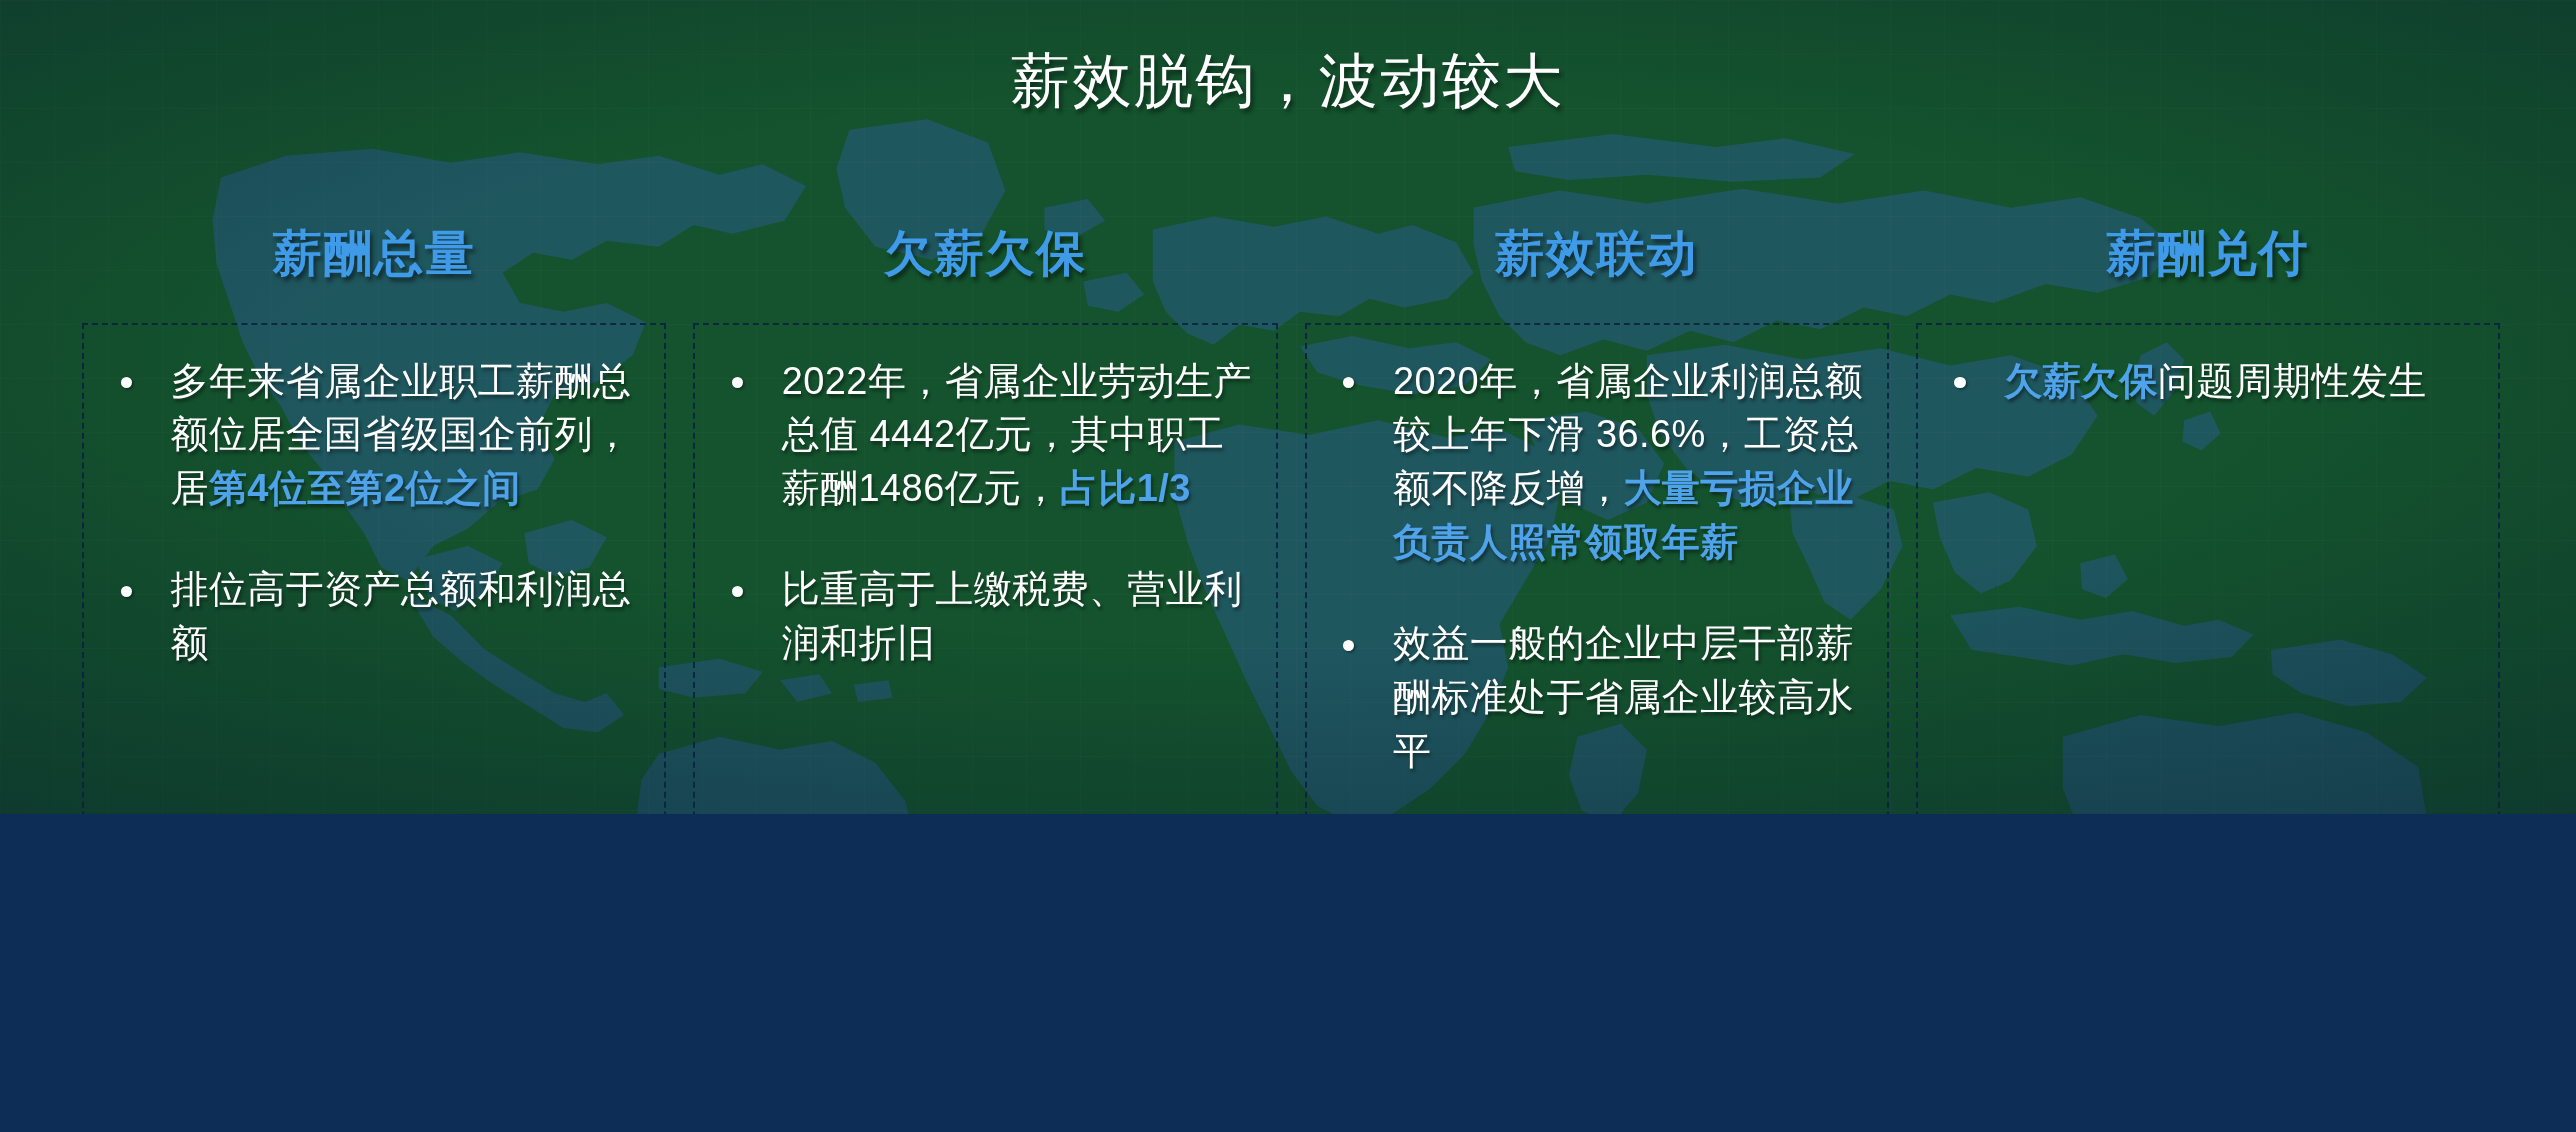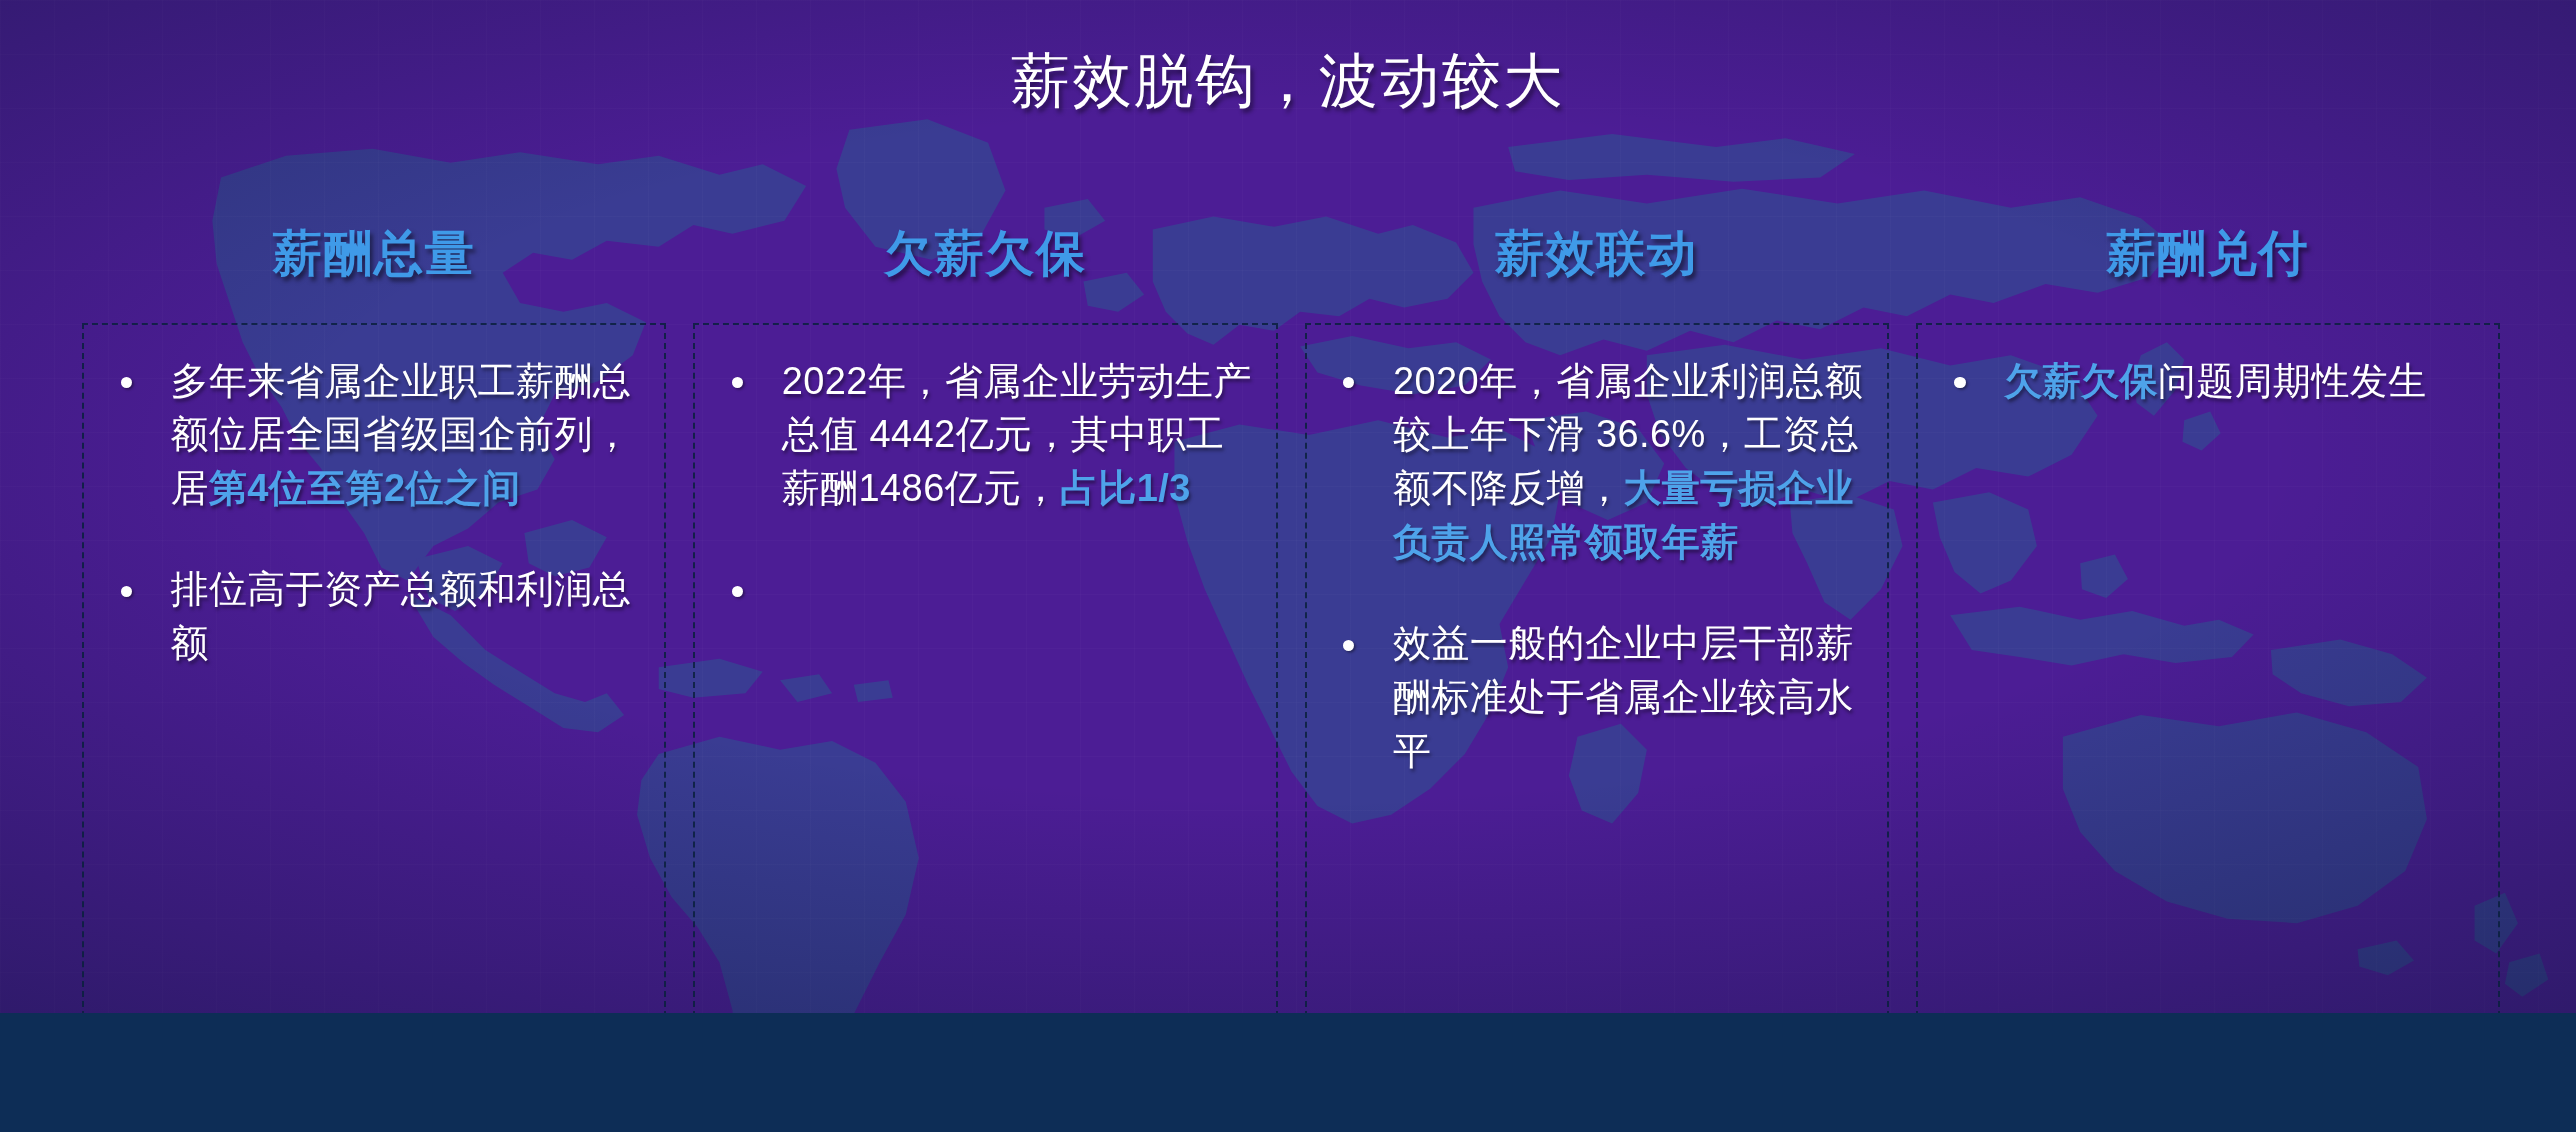--- a/index.html
+++ b/index.html
@@ -10,25 +10,25 @@
   body {
     width: 2576px;
     height: 1133px;
     overflow: hidden;
     font-family: "Liberation Sans", "DejaVu Sans", sans-serif;
   }
 
   #slide {
     position: relative;
     width: 2576px;
-    height: 1013px;
+    height: 814px;
     background:
       radial-gradient(ellipse 140% 110% at 50% 42%, #174477 0%, #123a69 35%, #0e2f58 68%, #0b2casd 100%),
       linear-gradient(160deg, #10335f 0%, #0c2a50 60%, #0a2449 100%);
-    background-color: #4c1d95;
+    background-color: #14532d;
     overflow: hidden;
   }
 
   
   #grid {
     position: absolute;
     inset: 0;
     background-image:
       repeating-linear-gradient(to right, rgba(255,255,255,0.018) 0 0.9px, transparent 0.9px 54px),
       repeating-linear-gradient(to bottom, rgba(255,255,255,0.018) 0 0.9px, transparent 0.9px 54px);
@@ -217,21 +217,21 @@
     </div>
 
     <div class="column">
       <div class="col-head">欠薪欠保</div>
       <div class="col-body">
         <ul class="bullets">
           <li>
             <span class="dot"></span><span>2022年，省属企业劳动生产总值 4442亿元，其中职工薪酬1486亿元，</span><span class="hl">占比1/3</span>
           </li>
           <li>
-            <span class="dot"></span>
+            <span class="dot"></span><span>比重高于上缴税费、营业利润和折旧</span>
           </li>
         </ul>
       </div>
     </div>
 
     <div class="column">
       <div class="col-head">薪效联动</div>
       <div class="col-body">
         <ul class="bullets">
           <li>

